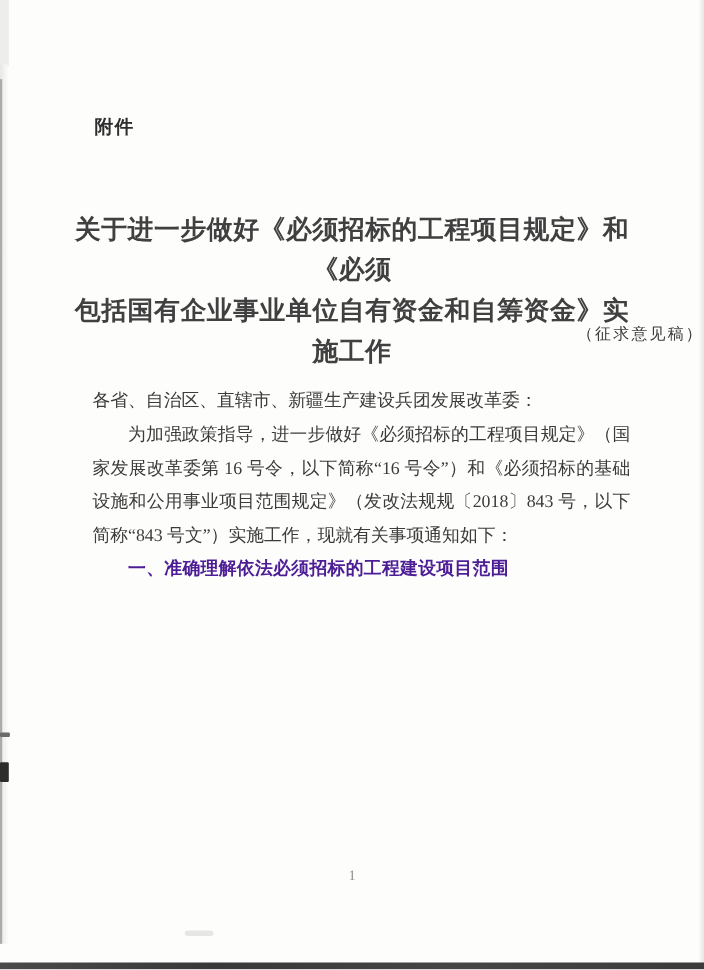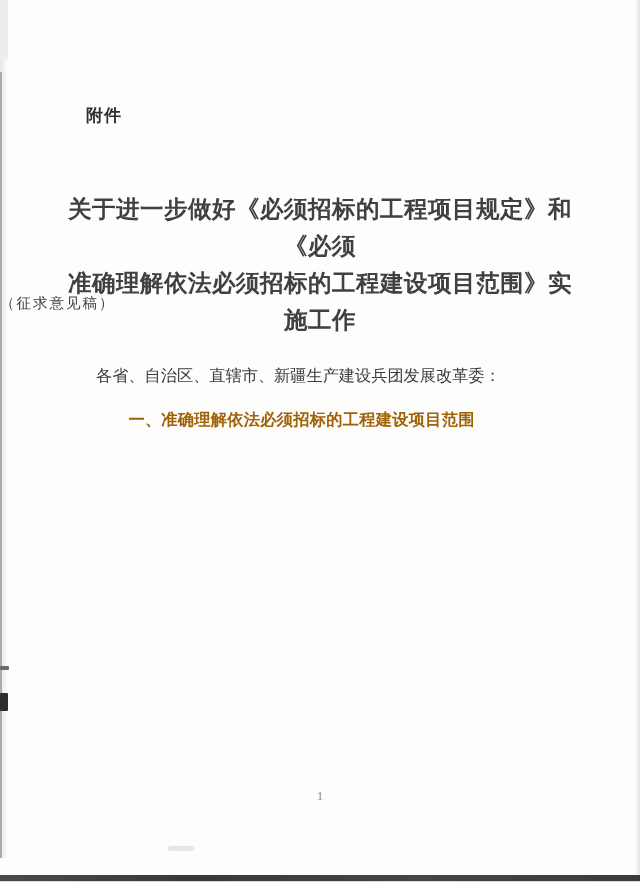--- a/index.html
+++ b/index.html
@@ -81,40 +81,40 @@
     text-align: center;
     font-weight: 700;
     font-size: 23.5px;
     line-height: 37px;
     color: #404040;
     letter-spacing: 0.5px;
   }
   .doc-subtitle {
     position: absolute; left: 0; top: 294px;
     width: 640px;
-    text-align: left;
+    text-align: right;
     font-size: 14.5px;
     color: #3c3c3b;
     letter-spacing: 2px;
   }
   .doc-body {
     position: absolute; left: 84px; top: 349px;
     width: 489px;
     font-size: 16.2px;
     line-height: 30.8px;
     color: #3b3b3a;
     text-align: justify;
     text-justify: inter-ideograph;
   }
-  .doc-body p { margin: 12px; }
+  .doc-body p { margin: 0; }
   .indent { text-indent: 2em; }
   .section-heading {
-    font-family: Liberation Sans, sans-serif;
+    font-family: Liberation Mono, monospace;
     font-weight: 700;
-    color: #a16207;
+    color: #4c1d95;
     letter-spacing: 0.3px;
   }
   .page-number {
     position: absolute; left: 0; top: 788px;
     width: 640px;
     text-align: center;
     font-size: 13px;
     color: #8d8d8d;
   }
 </style>
@@ -130,25 +130,26 @@
   <div class="artifact-blob"></div>
   <div class="artifact-smudge"></div>
   <div class="edge-right-shade"></div>
   <div class="edge-bottom-band"></div>
   <div class="edge-bottom-gap"></div>
 
   <div class="attachment-label">附件</div>
 
   <div class="doc-title">
     <div>关于进一步做好《必须招标的工程项目规定》和《必须</div>
-    <div>准确理解依法必须招标的工程建设项目范围》实施工作</div>
+    <div>包括国有企业事业单位自有资金和自筹资金》实施工作</div>
   </div>
 
   <div class="doc-subtitle">（征求意见稿）</div>
 
   <div class="doc-body">
     <p>各省、自治区、直辖市、新疆生产建设兵团发展改革委：</p>
+    <p class="indent">为加强政策指导，进一步做好《必须招标的工程项目规定》（国家发展改革委第 16 号令，以下简称“16 号令”）和《必须招标的基础设施和公用事业项目范围规定》（发改法规规〔2018〕843 号，以下简称“843 号文”）实施工作，现就有关事项通知如下：</p>
     <p class="indent section-heading">一、准确理解依法必须招标的工程建设项目范围</p>
   </div>
 
   <div class="page-number">1</div>
 
 </div>
 
 </body></html>

